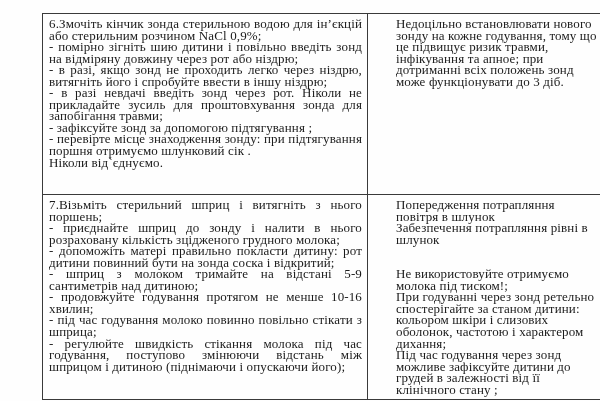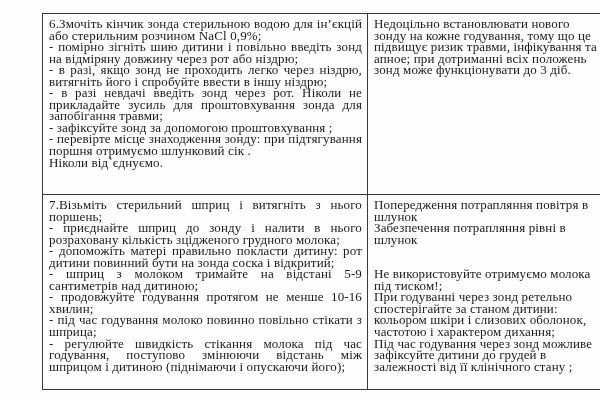--- a/index.html
+++ b/index.html
@@ -53,36 +53,36 @@
     white-space: normal;
   }
   .blank-line {
     display: block;
     height: 11.55px;
   }
   .right-cell {
     text-align: left;
     padding-left: 8px;
   }
-  .right-cell .ln { text-align: left; }
+  .right-cell .ln { text-align: left; margin-left: 22px; }
 </style>
 </head>
 <body>
 
 <div class="page">
   <table class="doc-table">
     <tbody>
       <tr class="row-one">
         <td class="col-left">
           <div class="cell-body">
             <span class="ln">6.Змочіть кінчик зонда стерильною водою для ін’єкцій або стерильним розчином NaCl 0,9%;</span>
             <span class="ln">- помірно зігніть шию дитини і повільно введіть зонд на відміряну довжину через рот або ніздрю;</span>
             <span class="ln">-  в разі, якщо зонд  не проходить легко через ніздрю, витягніть його і спробуйте ввести в іншу ніздрю;</span>
             <span class="ln">-  в разі невдачі введіть зонд через рот. Ніколи не прикладайте зусиль для проштовхування зонда для запобігання травми;</span>
-            <span class="ln">-  зафіксуйте зонд за допомогою проштовхування ;</span>
+            <span class="ln">-  зафіксуйте зонд за допомогою підтягування ;</span>
             <span class="ln">-  перевірте місце знаходження зонду: при підтягування поршня отримуємо шлунковий сік .</span>
             <span class="ln">Ніколи від`єднуємо.</span>
           </div>
         </td>
         <td class="col-right right-cell">
           <div class="cell-body">
             <span class="ln">Недоцільно встановлювати нового зонду на кожне годування, тому що це підвищує ризик травми, інфікування та  апное; при дотриманні всіх положень зонд може функціонувати до 3 діб.</span>
           </div>
         </td>
       </tr>

